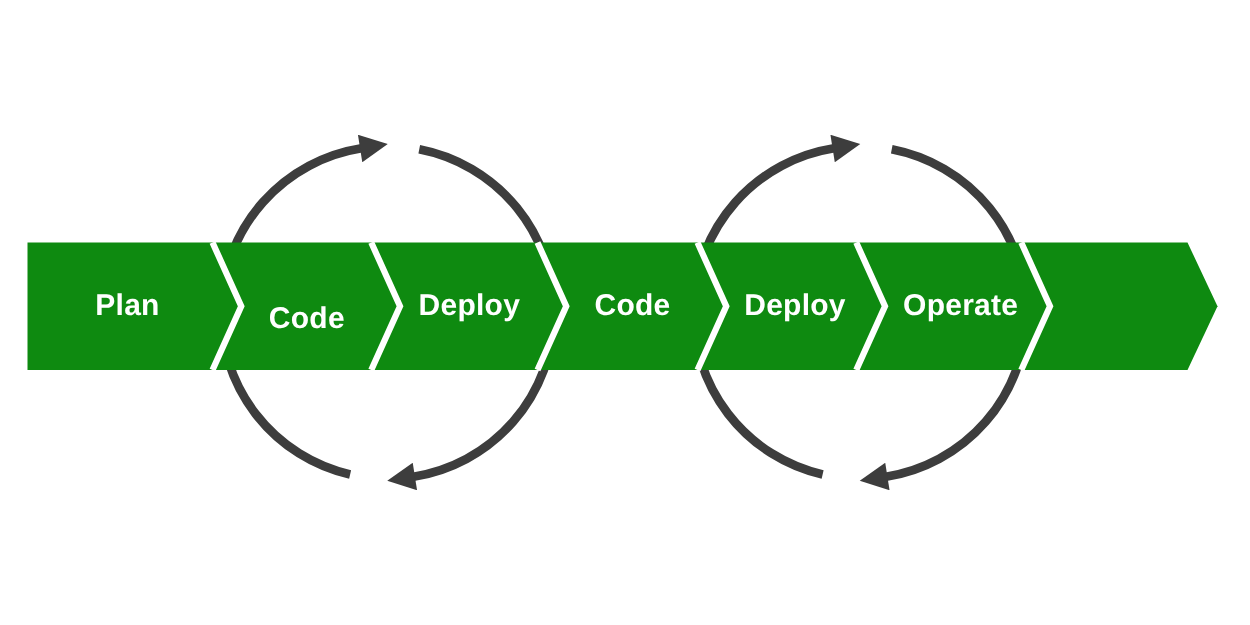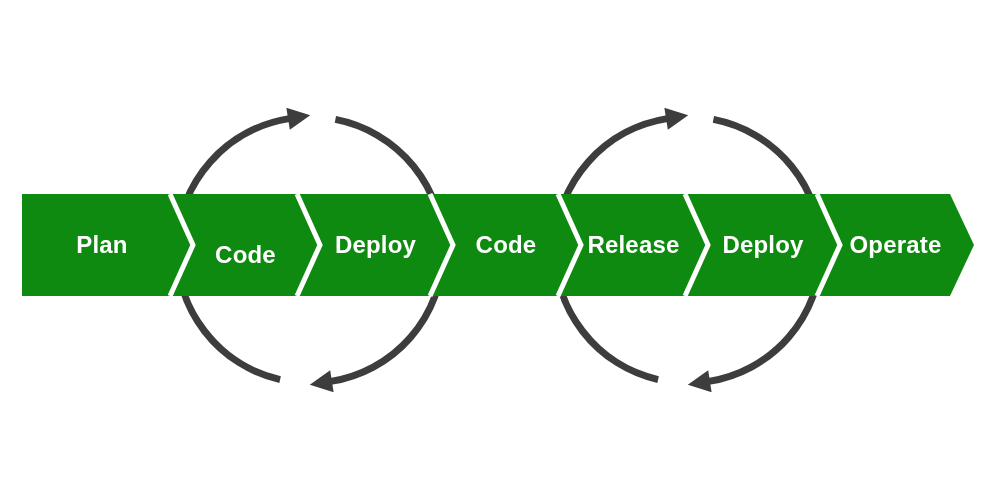--- a/index.html
+++ b/index.html
@@ -91,23 +91,20 @@
     </div>
     <div class="stage w1">
       <span>Code</span>
     </div>
     <div class="stage w2">
       <span>Deploy</span>
     </div>
     <div class="stage w3">
       <span>Code</span>
     </div>
-    <div class="stage w4">
-      <span>Release</span>
-    </div>
     <div class="stage w5">
       <span>Deploy</span>
     </div>
     <div class="stage w6">
       <span>Operate</span>
     </div>
   </div>
 
 </div>
 

